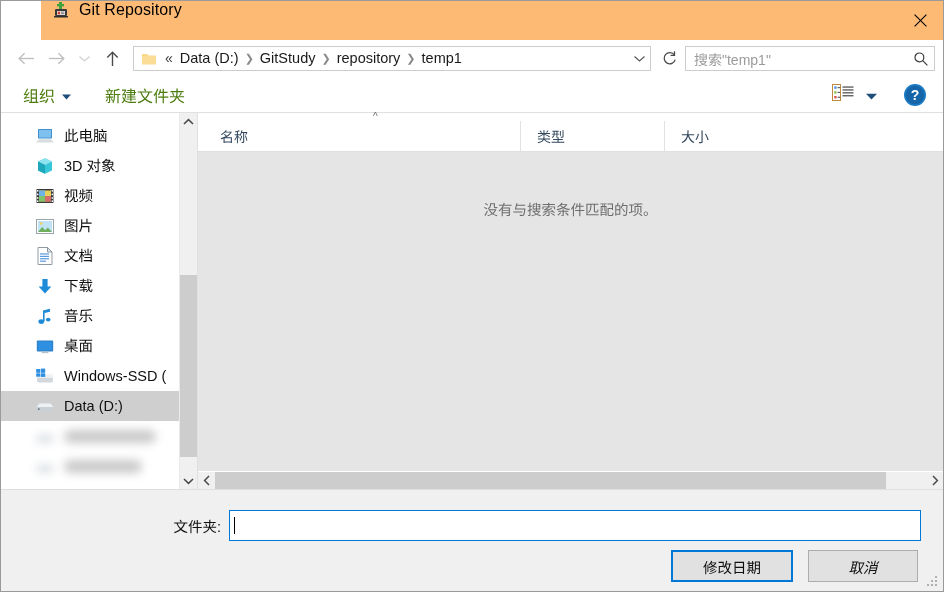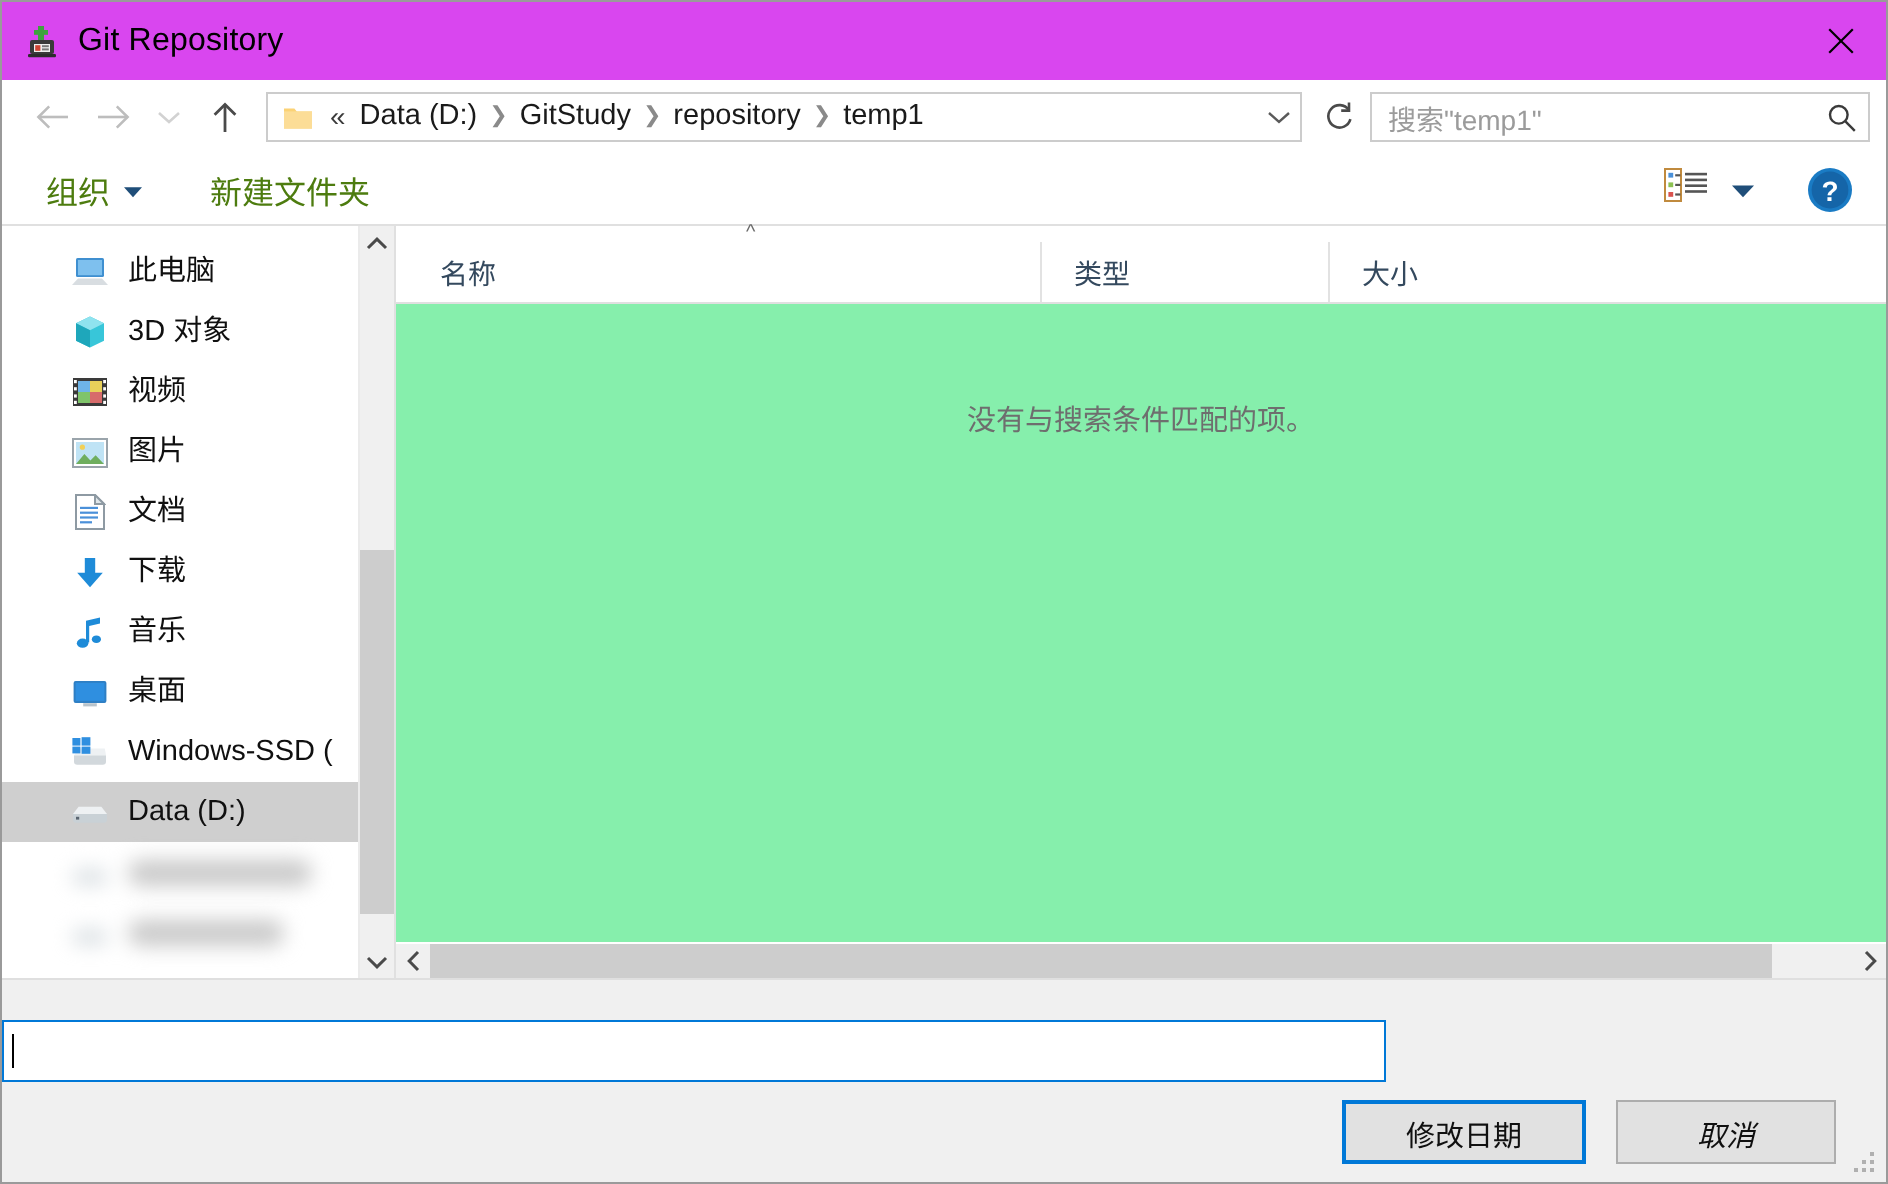--- a/index.html
+++ b/index.html
@@ -23,24 +23,25 @@
     border: 1px solid #9a9a9a;
     background: #ffffff;
     display: flex;
     flex-direction: column;
   }
 
   
   .titlebar {
     height: 39px;
     flex: 0 0 39px;
-    background: #d946ef;
-    display: flex;
-    align-items: center;
-    position: relative;
+    background: #fdba74;
+    display: flex;
+    align-items: flex-start;
+    position: relative;
+    margin-left: 40px;
   }
   .title-icon {
     width: 18px;
     height: 18px;
     margin-left: 11px;
     margin-right: 9px;
     position: relative;
     flex: 0 0 18px;
   }
   .title-text {
@@ -335,21 +336,21 @@
     position: absolute;
     top: -9px;
     left: 175px;
     font-size: 10px;
     color: #6b6b6b;
     line-height: 10px;
   }
   .empty-area {
     flex: 1 1 auto;
     position: relative;
-    background: #86efac;
+    background: #e5e5e5;
   }
   .empty-msg {
     position: absolute;
     top: 46px;
     left: 0;
     right: 0;
     text-align: center;
     font-size: 14.5px;
     color: #6e6e6e;
   }
@@ -807,20 +808,21 @@
           <svg width="8" height="11" viewBox="0 0 8 11">
             <polyline points="2,1 6.4,5.5 2,10" fill="none" stroke="#4a4a4a" stroke-width="1.5"></polyline>
           </svg>
         </div>
       </div>
     </div>
   </div>
 
   <div class="footer">
     <div class="folder-row">
+      <div class="folder-label">文件夹:</div>
       <div class="folder-input">
         <span class="caret-bar"></span>
         <span class="folder-value"></span>
       </div>
     </div>
     <div class="btn-row">
       <div class="btn default btn-accept">修改日期</div>
       <div class="btn btn-cancel">取消</div>
     </div>
     <div class="grip">

